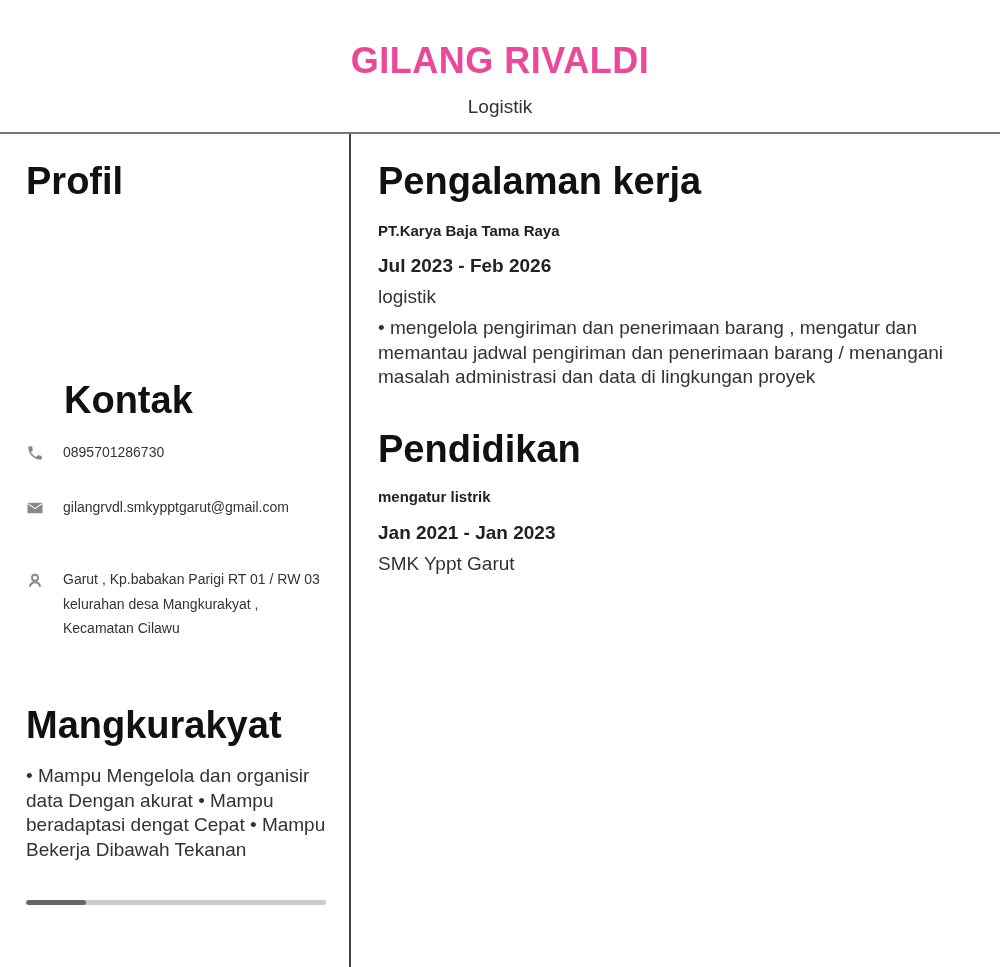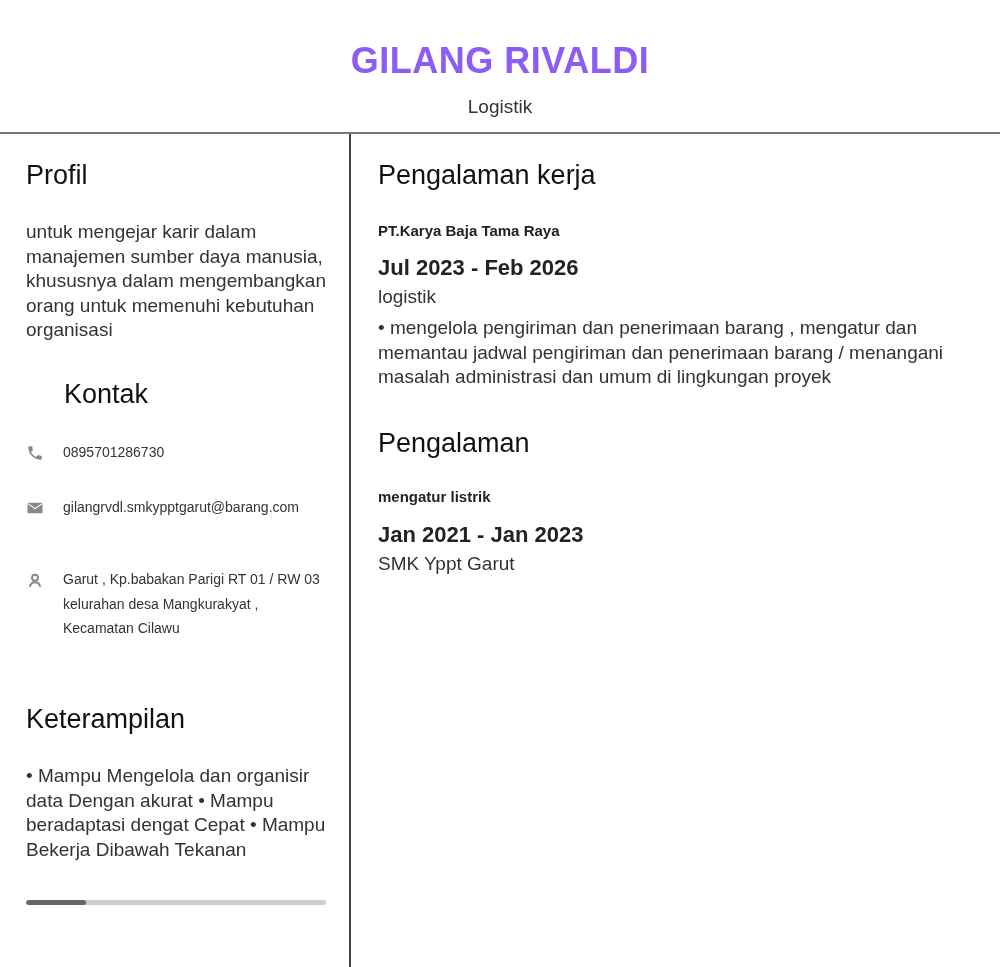--- a/index.html
+++ b/index.html
@@ -18,21 +18,21 @@
       height: 134px;
       text-align: center;
       border-bottom: 2px solid #777777;
     }
     .header .name {
       position: absolute;
       left: 0; right: 0;
       top: 40px;
       font-size: 36px;
       font-weight: bold;
-      color: #8b5cf6;
+      color: #ec4899;
       letter-spacing: 0.5px;
     }
     .header .role {
       position: absolute;
       left: 0; right: 0;
       top: 96px;
       font-size: 19px;
       color: #333333;
     }
     .sidebar {
@@ -43,22 +43,22 @@
       border-right: 2px solid #444444;
     }
     .main {
       position: absolute;
       left: 352px; top: 134px;
       width: 648px;
       height: 734px;
     }
     .section-title {
       position: absolute;
-      font-size: 27px;
-      font-weight: normal;
+      font-size: 38px;
+      font-weight: bold;
       color: #111111;
     }
     .para {
       position: absolute;
       font-size: 19px;
       line-height: 24.5px;
       color: #333333;
     }
     .contact-row {
       position: absolute;
@@ -101,92 +101,91 @@
     .item-title {
       position: absolute;
       left: 26px;
       font-size: 15px;
       font-weight: bold;
       color: #222222;
     }
     .item-date {
       position: absolute;
       left: 26px;
-      font-size: 22px;
+      font-size: 19px;
       font-weight: bold;
       color: #222222;
     }
     .item-sub {
       position: absolute;
       left: 26px;
       font-size: 19px;
       color: #333333;
     }
   </style>
 </head>
 <body>
 
 <div class="header">
   <div class="name">GILANG RIVALDI</div>
   <div class="role">Logistik</div>
 </div>
 
 <div class="sidebar">
   <div class="section-title" style="left:26px; top:26px;">Profil</div>
-  <div class="para" style="left:26px; top:86px; width:300px;">untuk mengejar karir dalam manajemen sumber daya manusia, khususnya dalam mengembangkan orang untuk memenuhi kebutuhan organisasi</div>
 
   <div class="section-title" style="left:26px; top:245px;margin-left:38px;">Kontak</div>
 
   <div class="contact-row" style="top:306px;">
     <span class="icon">
       <svg width="18" height="18" viewBox="0 0 24 24">
           <path fill="#888888" d="M6.6 10.8c1.4 2.8 3.8 5.1 6.6 6.6l2.2-2.2c.3-.3.7-.4 1-.2 1.1.4 2.3.6 3.6.6.6 0 1 .4 1 1V20c0 .6-.4 1-1 1C10.6 21 3 13.4 3 4c0-.6.4-1 1-1h3.5c.6 0 1 .4 1 1 0 1.3.2 2.5.6 3.6.1.3 0 .7-.2 1L6.6 10.8z"></path>
         </svg>
     </span>
     <span class="text">0895701286730</span>
   </div>
 
   <div class="contact-row" style="top:361px;">
     <span class="icon">
       <svg width="18" height="18" viewBox="0 0 24 24">
           <path fill="#888888" d="M2 5h20v14H2z"></path>
           <path fill="#ffffff" d="M2 5l10 7 10-7v1.5l-10 7-10-7z"></path>
         </svg>
     </span>
-    <span class="text">gilangrvdl.smkypptgarut@barang.com</span>
+    <span class="text">gilangrvdl.smkypptgarut@gmail.com</span>
   </div>
 
   <div class="contact-row addr" style="top:433px;">
     <span class="icon">
       <svg width="18" height="18" viewBox="0 0 24 24">
           <circle cx="12" cy="9" r="4" fill="none" stroke="#888888" stroke-width="2.5"></circle>
           <path d="M5 21c1-4 4-6 7-6s6 2 7 6" fill="none" stroke="#888888" stroke-width="2.5"></path>
         </svg>
     </span>
     <span class="text">Garut , Kp.babakan Parigi RT 01 / RW 03 kelurahan desa Mangkurakyat , Kecamatan Cilawu</span>
   </div>
 
-  <div class="section-title" style="left:26px; top:570px;">Keterampilan</div>
+  <div class="section-title" style="left:26px; top:570px;">Mangkurakyat</div>
   <div class="para" style="left:26px; top:630px; width:300px;">• Mampu Mengelola dan organisir data Dengan akurat • Mampu beradaptasi dengat Cepat • Mampu Bekerja Dibawah Tekanan</div>
 
   <div class="progress">
     <div class="fill" style="width:20%;"></div>
   </div>
 </div>
 
 <div class="main">
   <div class="section-title" style="left:26px; top:26px;">Pengalaman kerja</div>
 
   <div>
     <div class="item-title" style="top:88px;">PT.Karya Baja Tama Raya</div>
     <div class="item-date" style="top:121px;">Jul 2023 - Feb 2026</div>
     <div class="item-sub" style="top:152px;">logistik</div>
-    <div class="para" style="left:26px; top:182px; width:600px;">• mengelola pengiriman dan penerimaan barang , mengatur dan memantau jadwal pengiriman dan penerimaan barang / menangani masalah administrasi dan umum di lingkungan proyek</div>
+    <div class="para" style="left:26px; top:182px; width:600px;">• mengelola pengiriman dan penerimaan barang , mengatur dan memantau jadwal pengiriman dan penerimaan barang / menangani masalah administrasi dan data di lingkungan proyek</div>
   </div>
 
-  <div class="section-title" style="left:26px; top:294px;">Pengalaman</div>
+  <div class="section-title" style="left:26px; top:294px;">Pendidikan</div>
 
   <div>
     <div class="item-title" style="top:354px;">mengatur listrik</div>
     <div class="item-date" style="top:388px;">Jan 2021 - Jan 2023</div>
     <div class="item-sub" style="top:419px;">SMK Yppt Garut</div>
   </div>
 </div>
 
 </body></html>

